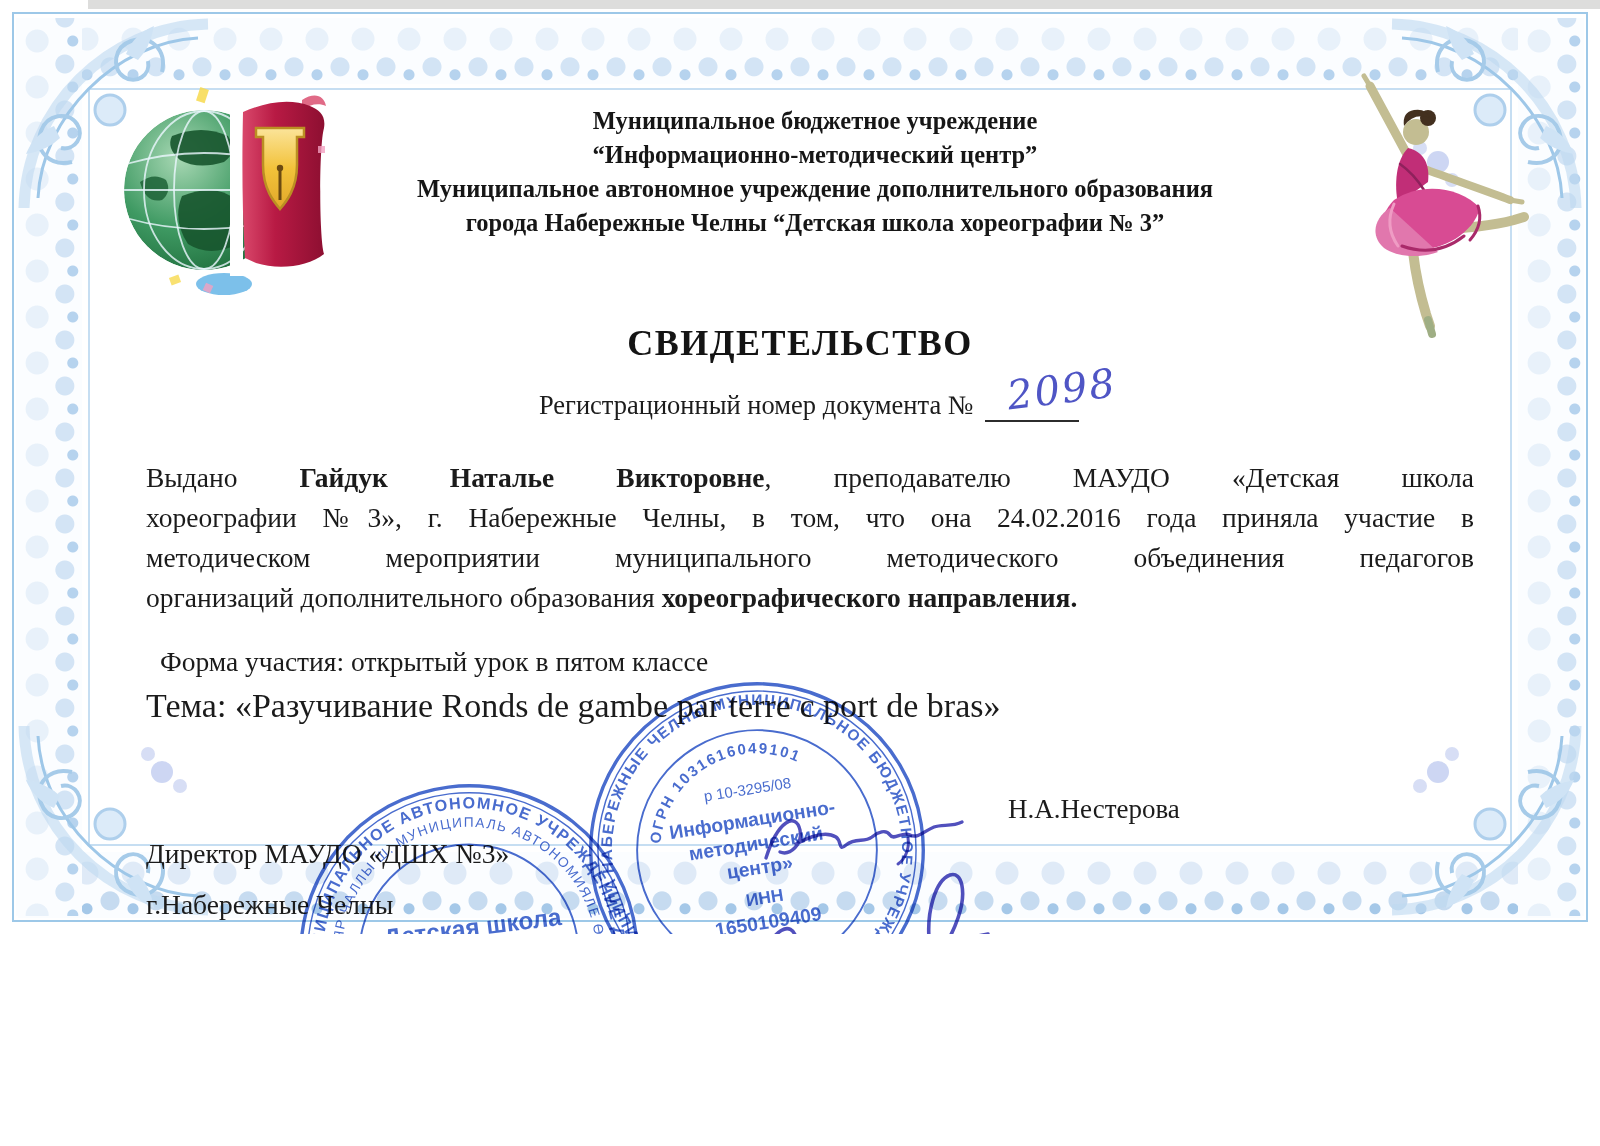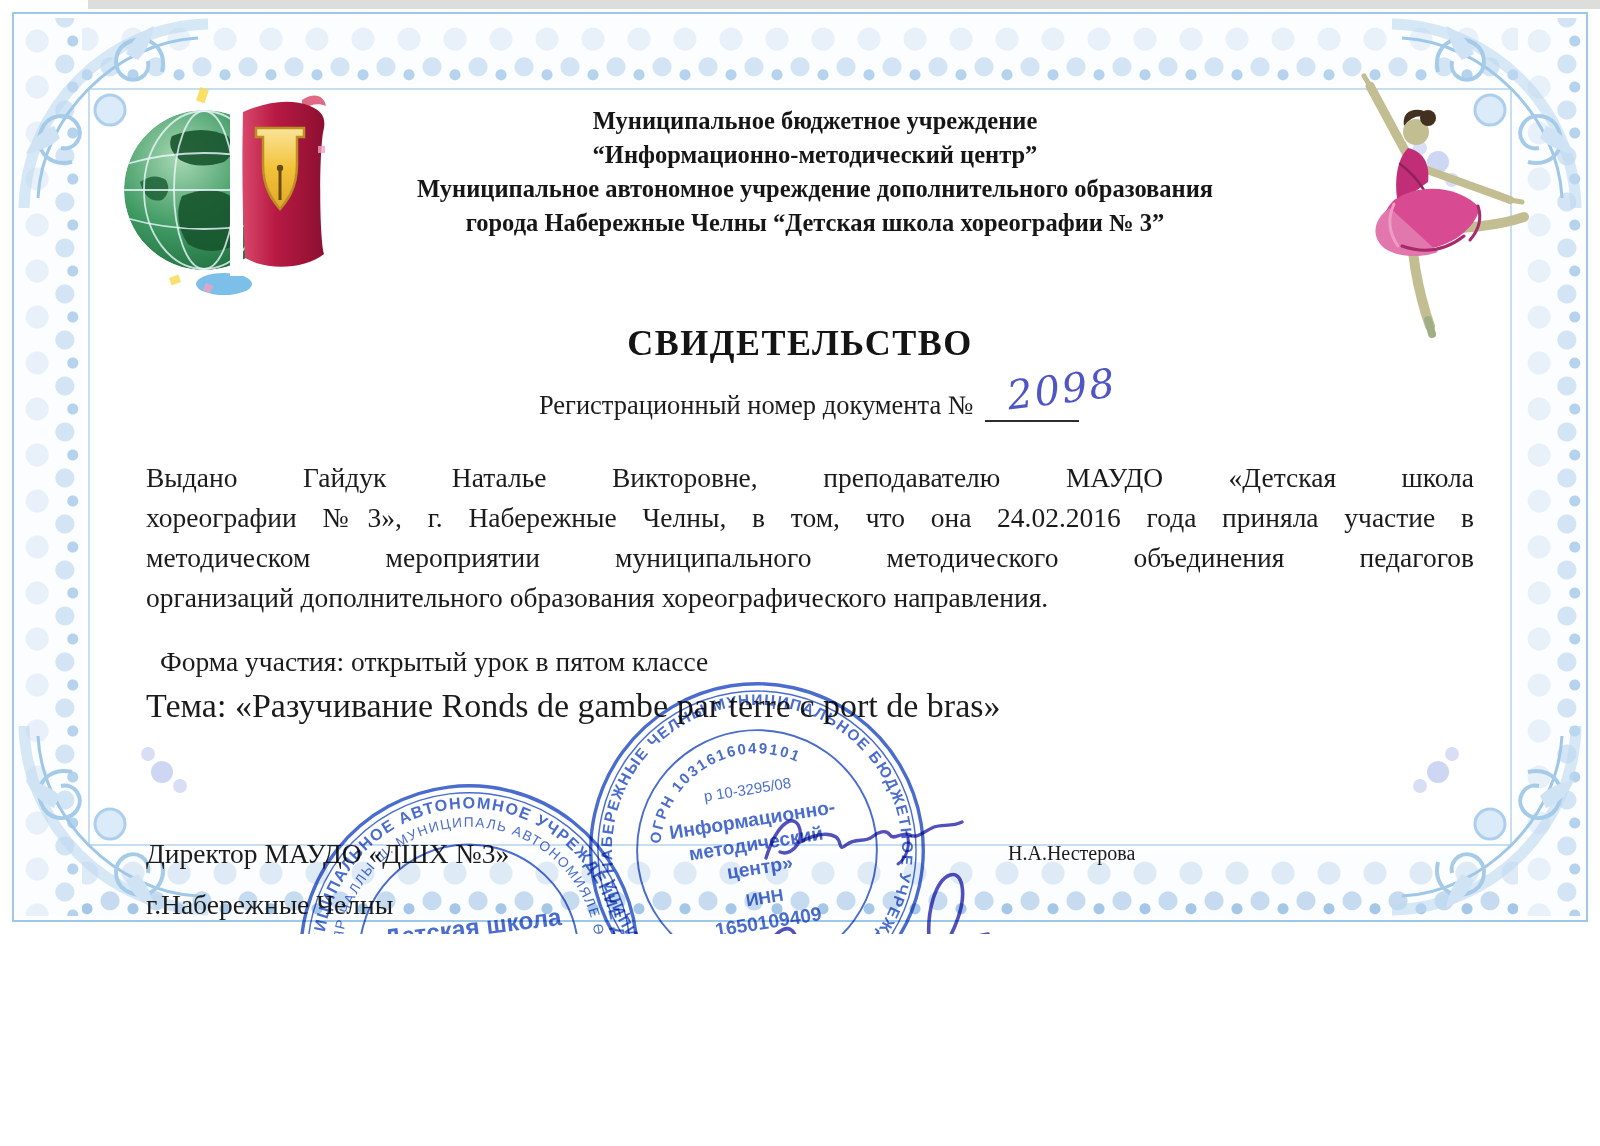--- a/index.html
+++ b/index.html
@@ -51,27 +51,27 @@
     font-size:36px;font-weight:bold;letter-spacing:1.5px;color:#141414;}
   .reg-row{position:absolute;top:390px;left:18px;right:0;display:flex;justify-content:center;
     font-size:26.5px;color:#1c1c1c;}
   .reg-underline{display:inline-block;position:relative;width:94px;height:30px;margin-left:12px;
     border-bottom:2.5px solid #2c2c2c;}
   .reg-number{position:absolute;left:22px;top:-24px;font-size:40px;font-style:italic;
     color:#4f55c5;transform:rotate(-7deg);font-family:"DejaVu Serif",serif;letter-spacing:2px;}
   
   .body-par{position:absolute;top:458px;left:146px;width:1328px;font-size:27.5px;line-height:40px;color:#1b1b1b;}
   .jline{text-align:justify;text-align-last:justify;}
-  .body-par b{font-weight:normal;}
+  .body-par b{font-weight:bold;}
   .participation{position:absolute;top:646px;left:160px;font-size:27.5px;color:#1b1b1b;}
   .theme{position:absolute;top:687px;left:146px;font-size:34px;color:#1b1b1b;}
   
   .sign-block{position:absolute;top:828px;left:146px;font-size:27.5px;color:#1b1b1b;}
   .sign-line{height:51px;display:flex;align-items:center;}
-  .name-1{position:absolute;top:842px;left:1008px;font-size:20px;color:#1b1b1b;}
+  .name-1{position:absolute;top:794px;left:1008px;font-size:27px;color:#1b1b1b;}
   .name-2{position:absolute;top:932px;left:1008px;font-size:27.5px;color:#1b1b1b;}
   .year-line{position:absolute;top:1000px;left:700px;width:190px;text-align:right;
     font-size:31px;color:#1b1b1b;}
   
   .stamp{position:absolute;mix-blend-mode:multiply;opacity:.88;}
   .stamp.school{top:778px;left:293px;width:352px;height:352px;transform:rotate(-7deg);}
   .stamp.imc{top:676px;left:583px;width:348px;height:348px;transform:rotate(-9deg);}
   .sig{position:absolute;mix-blend-mode:multiply;}
   .sig.s1{top:796px;left:760px;width:214px;height:92px;}
   .sig.s2{top:866px;left:752px;width:310px;height:190px;}

